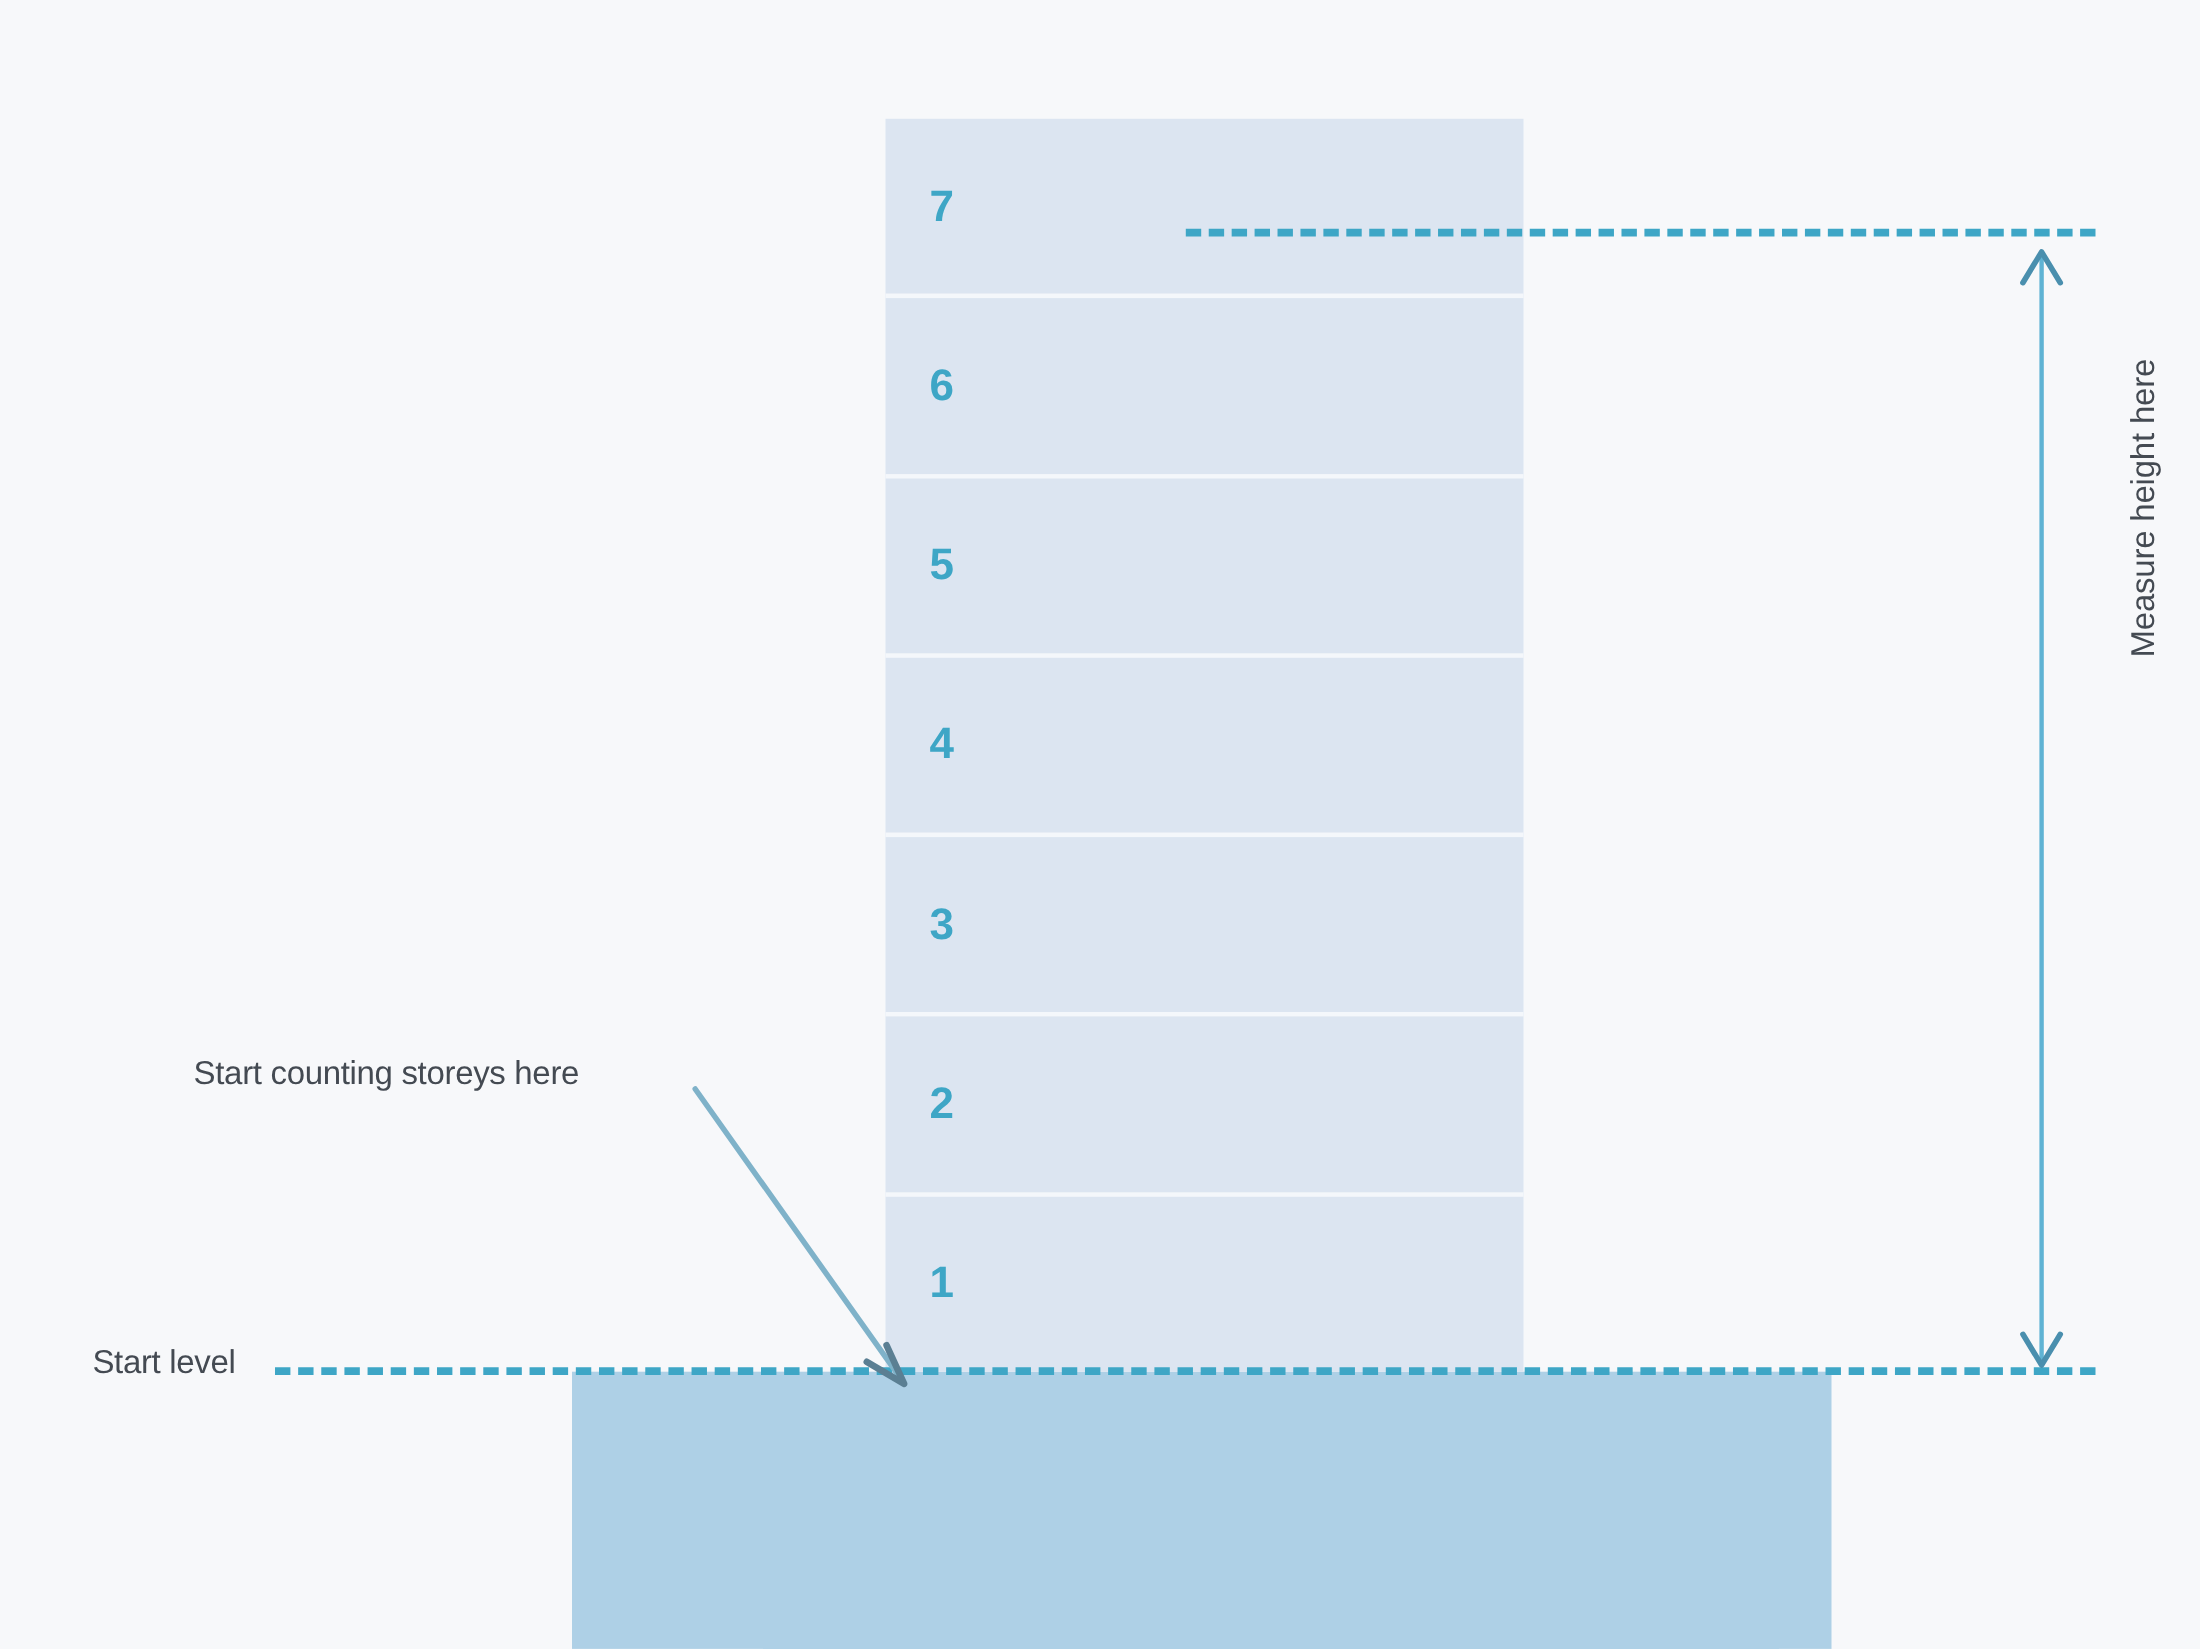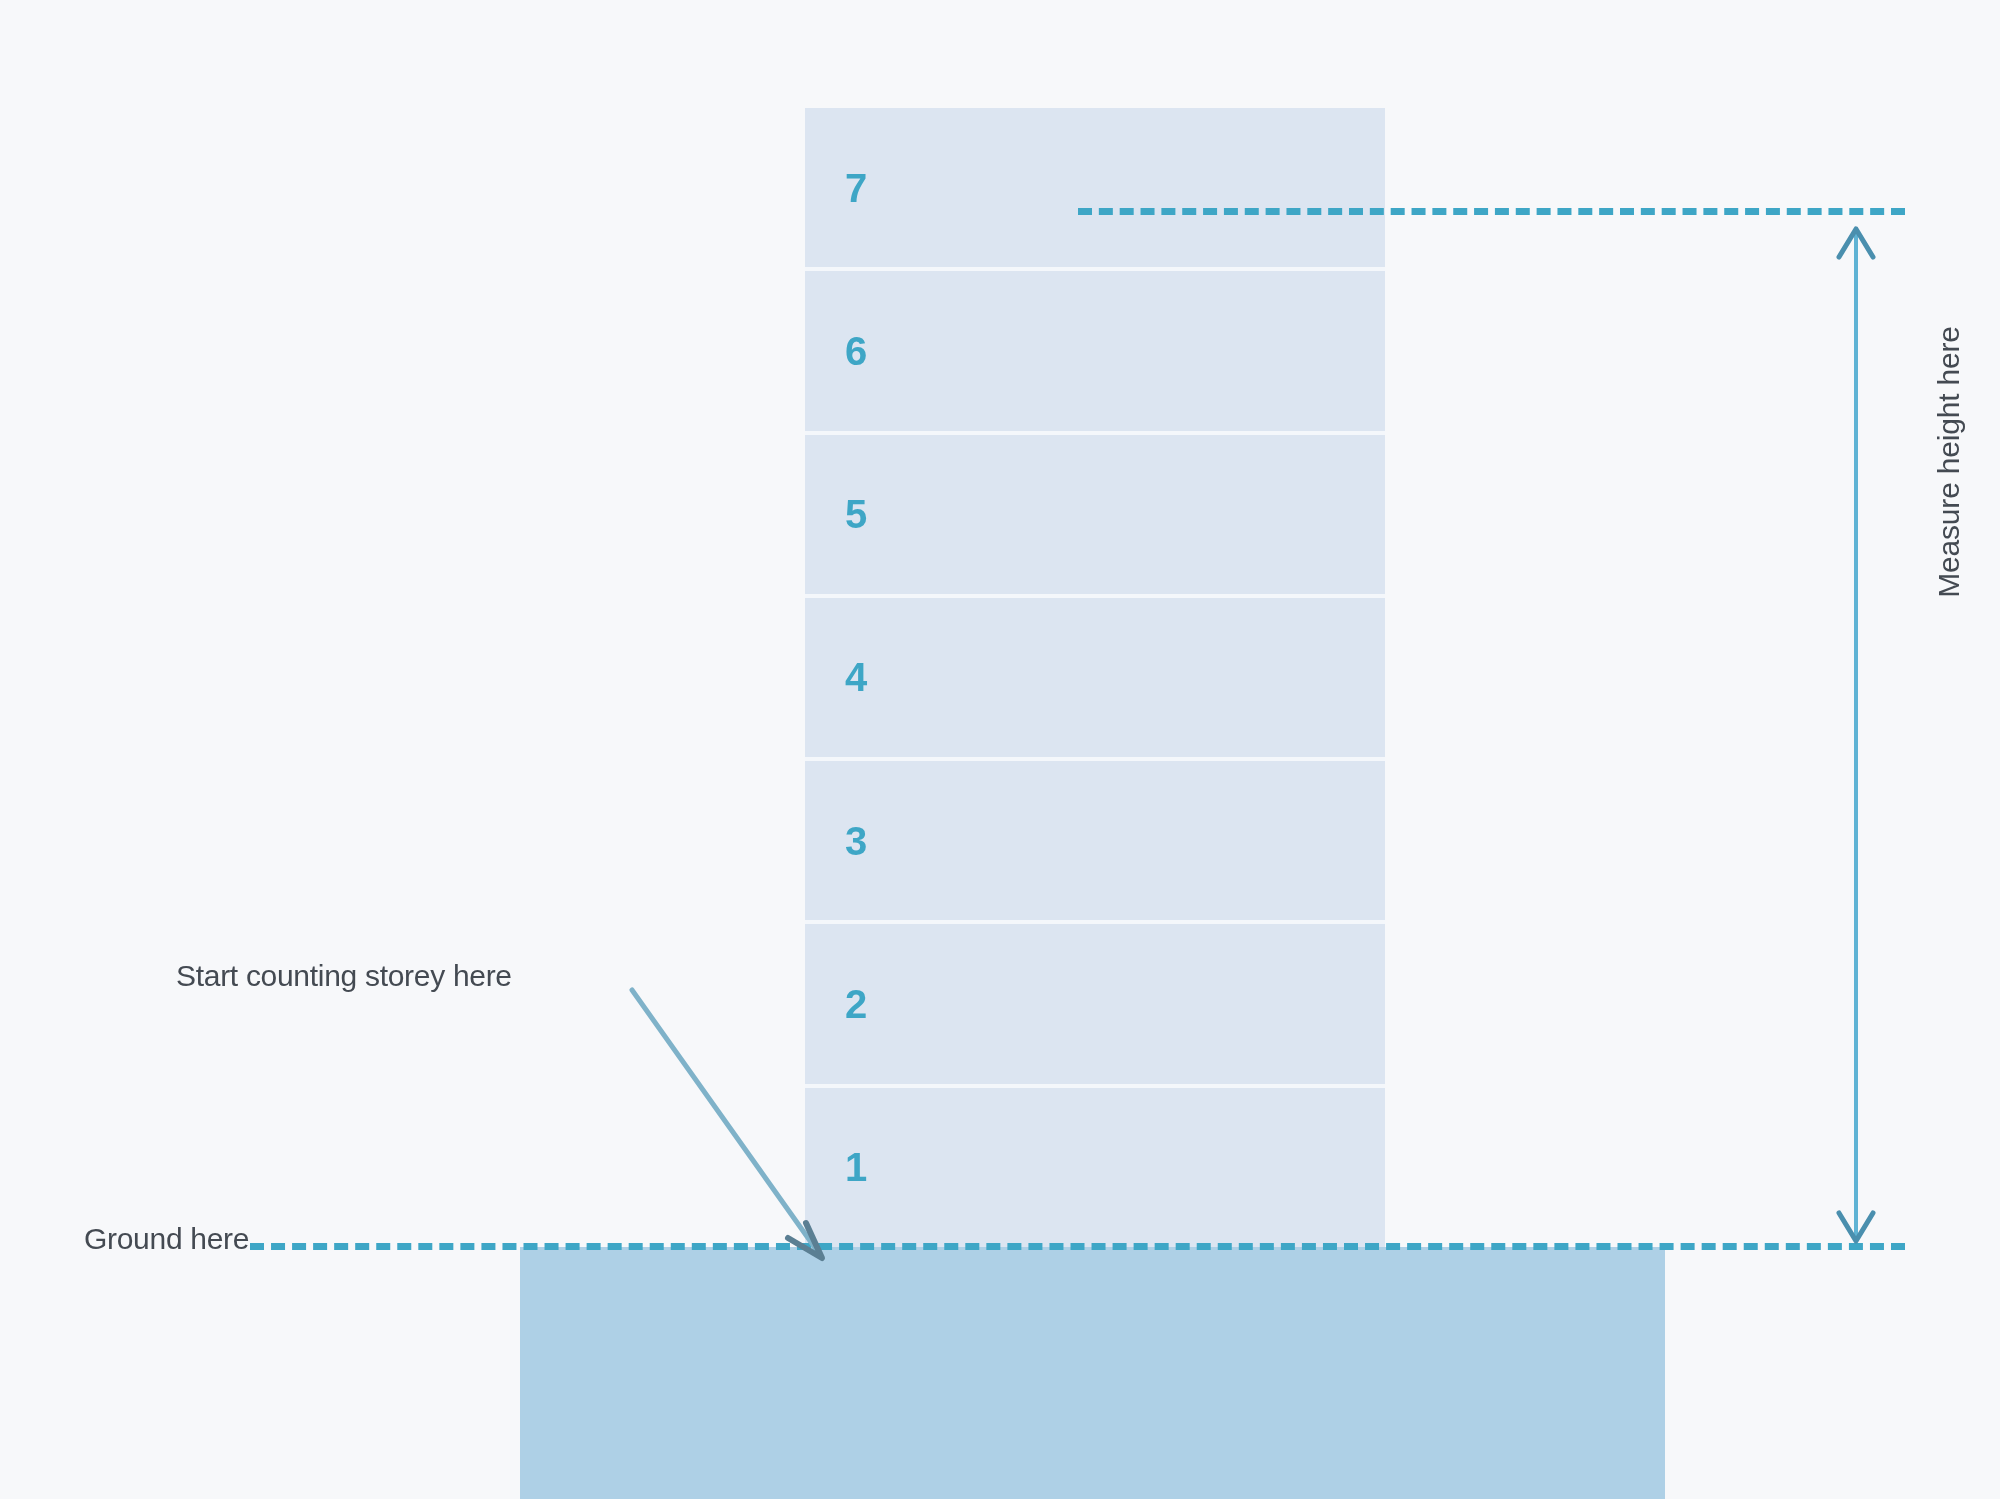--- a/index.html
+++ b/index.html
@@ -181,28 +181,28 @@
       <span class="storey-num">2</span>
     </div>
     <div class="storey">
       <span class="storey-num">1</span>
     </div>
   </div>
 
   <div class="top-line"></div>
 
   <div class="ground-line"></div>
-  <div class="ground-level-label">Ground here</div>
+  <div class="ground-level-label">Start level</div>
 
   <svg class="measure-arrow" viewBox="0 0 72 1040">
     <line x1="36" y1="16" x2="36" y2="1024" stroke="#5fb3d4" stroke-width="4"></line>
     <polyline points="19,42 36,14 53,42" fill="none" stroke="#4a8fae" stroke-width="5" stroke-linecap="round" stroke-linejoin="round"></polyline>
     <polyline points="19,998 36,1026 53,998" fill="none" stroke="#4a8fae" stroke-width="5" stroke-linecap="round" stroke-linejoin="round"></polyline>
   </svg>
   <div class="measure-label">Measure height here</div>
 
-  <div class="start-label">Start counting storey here</div>
+  <div class="start-label">Start counting storeys here</div>
   <svg class="start-arrow" viewBox="0 0 230 290">
     <line x1="12" y1="10" x2="198" y2="272" stroke="#7fb2c9" stroke-width="5" stroke-linecap="round"></line>
     <polyline points="168,258 202,278 186,243" fill="none" stroke="#5b7f93" stroke-width="6" stroke-linecap="round" stroke-linejoin="round"></polyline>
   </svg>
 
 </div>
 
 </body></html>

